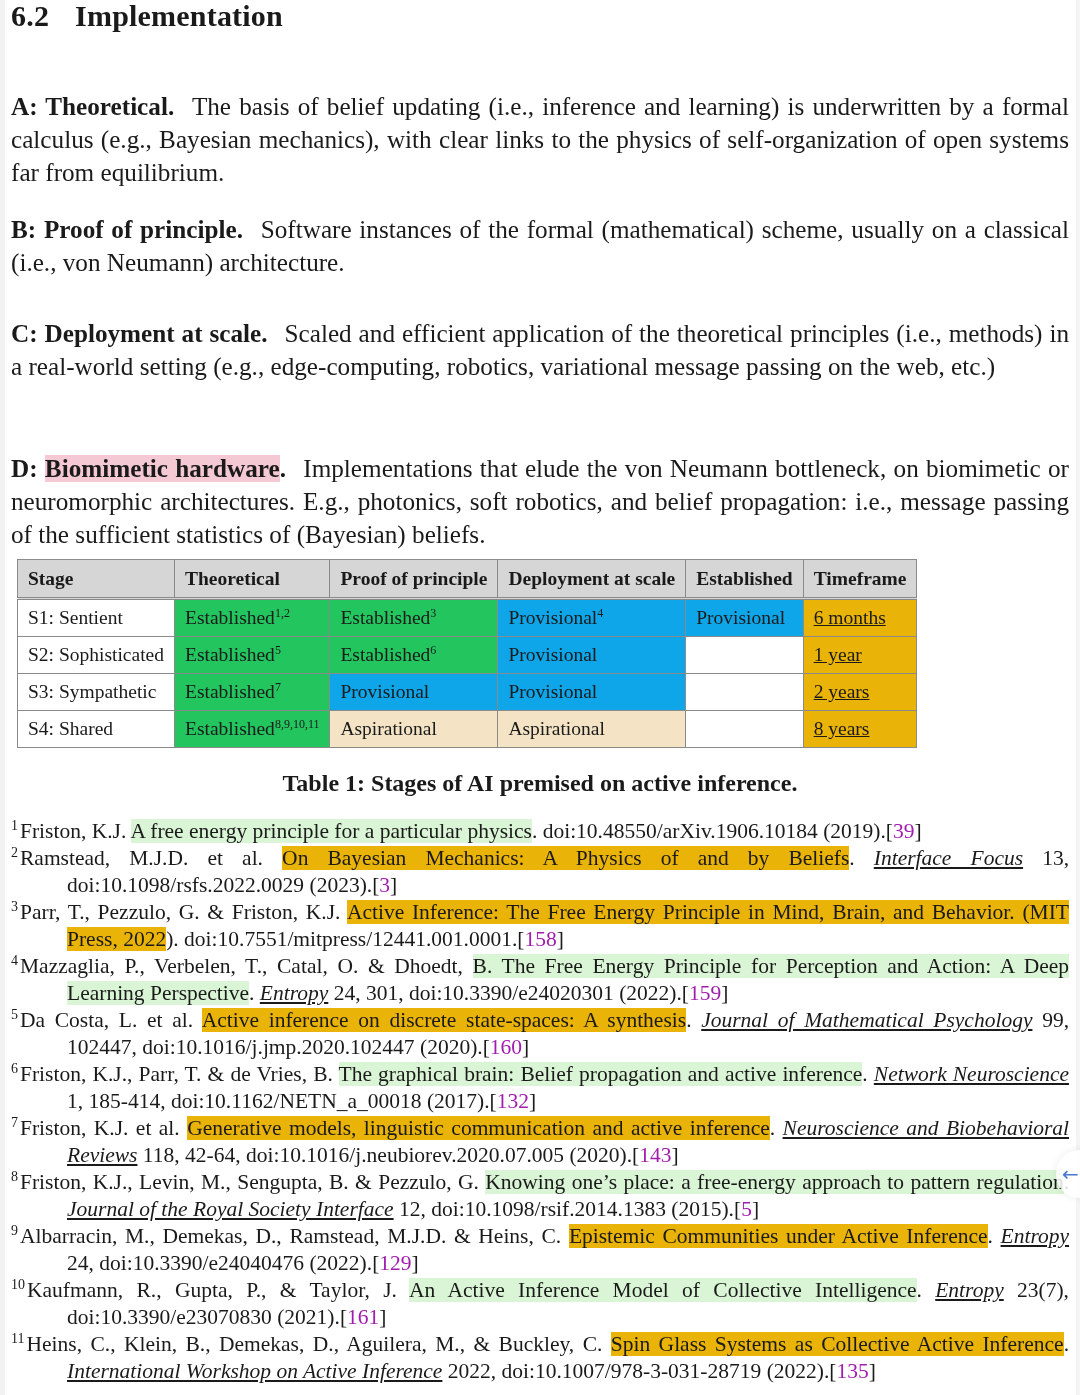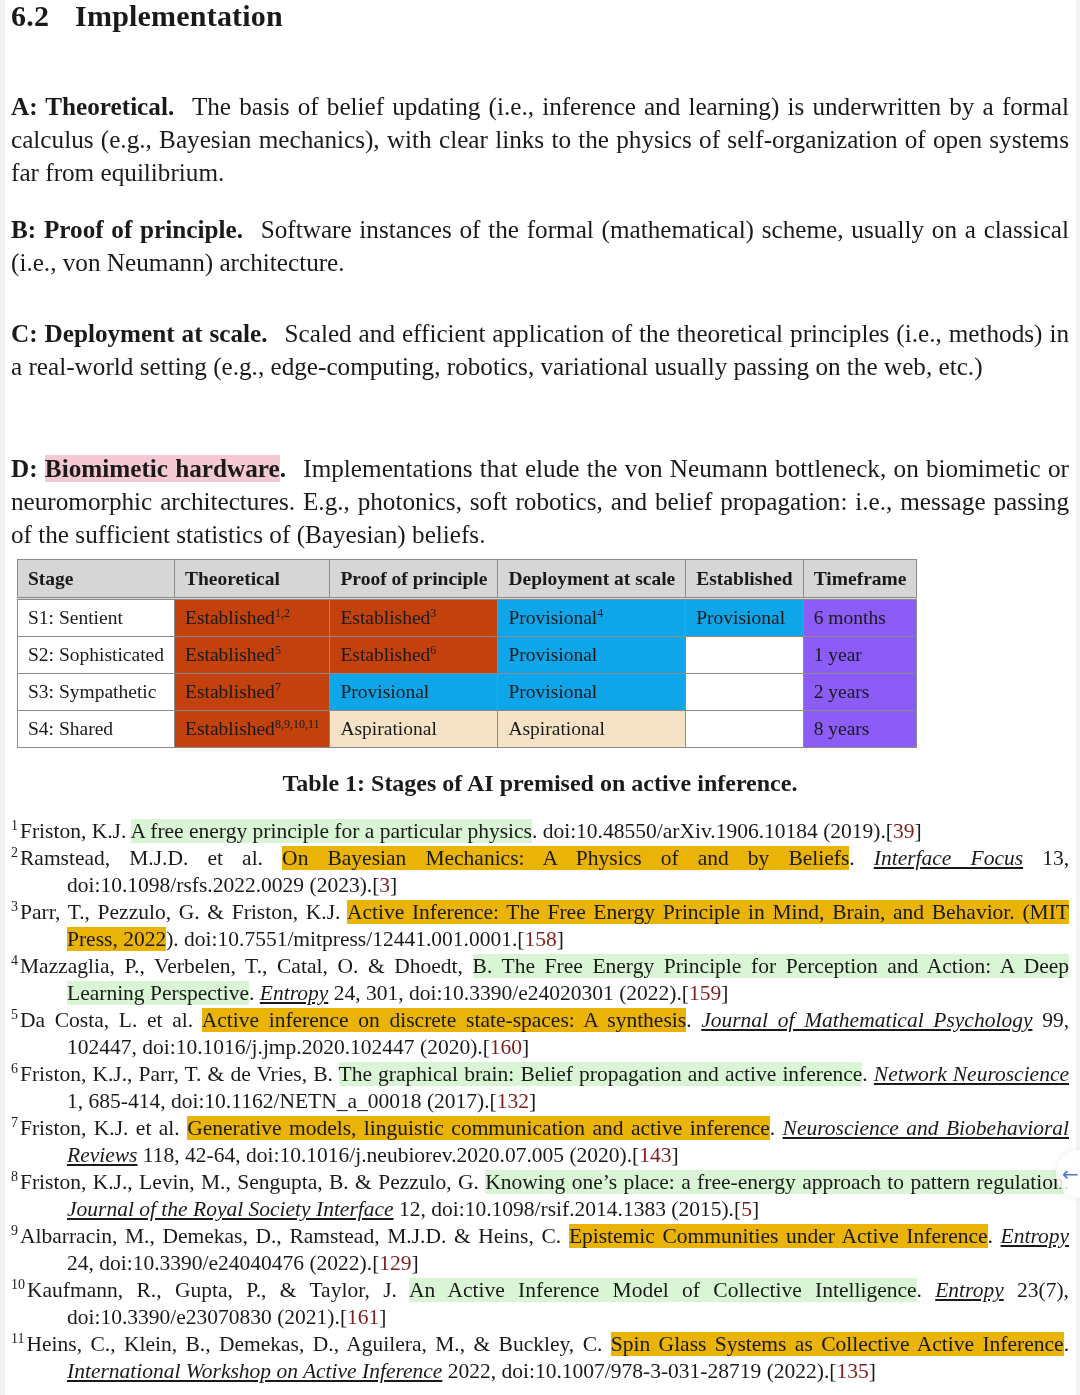--- a/index.html
+++ b/index.html
@@ -29,33 +29,33 @@
 
     table.stages {
       position: absolute; left: 6px; top: 559px; width: 866px;
       border-collapse: collapse; font-size: 19.5px;
     }
     table.stages th, table.stages td {
       border: 1.3px solid #8a8a8a; padding: 0 10px; height: 36px; text-align: left; white-space: nowrap;
     }
     table.stages thead th { background: #d6d6d6; font-weight: bold; height: 37px; border-bottom: 3px double #8a8a8a; }
     table.stages td.stage { font-weight: normal; background: #ffffff; }
-    table.stages td.established { background: #c2410c; }
+    table.stages td.established { background: #22c55e; }
     table.stages td.provisional { background: #0ea5e9; }
     table.stages td.aspirational { background: #f4e4c5; }
     table.stages td.empty { background: #ffffff; }
-    table.stages td.timeframe { background: #8b5cf6; }
+    table.stages td.timeframe { background: #eab308; text-decoration: underline; }
     sup { font-size: 12px; vertical-align: 7px; line-height: 0; }
 
     .caption { position: absolute; left: 0; top: 770px; width: 1080px; text-align: center; font-size: 24px; font-weight: bold; }
 
     .refs { position: absolute; left: 0; top: 818px; width: 1058px; font-size: 21.5px; line-height: 27px; }
     .ref { position: relative; padding-left: 56px; text-indent: -56px; text-align: justify; }
     .ref .rnum { font-size: 14px; vertical-align: 8px; line-height: 0; margin-right: 2px; }
-    .ref .cite { color: #7f1d1d; }
+    .ref .cite { color: #a21caf; }
     .ref i { font-style: italic; text-decoration: underline; }
 
     .fab {
       position: absolute; right: -24px; top: 1150px; width: 48px; height: 48px; border-radius: 50%;
       background: rgba(255,255,255,0.85); box-shadow: 0 0 8px rgba(0,0,0,0.08);
       display: flex; align-items: center; justify-content: flex-start;
     }
     .fab span { color: #4a78d0; font-size: 20px; margin-left: 6px; font-family: "DejaVu Sans", sans-serif; }
   </style>
 </head>
@@ -72,21 +72,21 @@
   <p class="para" id="pA">
     <span class="lead">A: Theoretical.</span>
     <span>The basis of belief updating (i.e., inference and learning) is underwritten by a formal calculus (e.g., Bayesian mechanics), with clear links to the physics of self-organization of open systems far from equilibrium.</span>
   </p>
   <p class="para" id="pB">
     <span class="lead">B: Proof of principle.</span>
     <span>Software instances of the formal (mathematical) scheme, usually on a classical (i.e., von Neumann) architecture.</span>
   </p>
   <p class="para" id="pC">
     <span class="lead">C: Deployment at scale.</span>
-    <span>Scaled and efficient application of the theoretical principles (i.e., methods) in a real-world setting (e.g., edge-computing, robotics, variational usually passing on the web, etc.)</span>
+    <span>Scaled and efficient application of the theoretical principles (i.e., methods) in a real-world setting (e.g., edge-computing, robotics, variational message passing on the web, etc.)</span>
   </p>
   <p class="para" id="pD">
     <span class="lead"><span>D: </span><span class="hl-pink">Biomimetic hardware</span><span>.</span></span>
     <span>Implementations that elude the von Neumann bottleneck, on biomimetic or neuromorphic architectures. E.g., photonics, soft robotics, and belief propagation: i.e., message passing of the sufficient statistics of (Bayesian) beliefs.</span>
   </p>
 
   <table class="stages">
     <thead>
       <tr>
         <th>Stage</th>
@@ -134,21 +134,21 @@
   </table>
 
   <div class="caption" style="left:-11px;">Table 1: Stages of AI premised on active inference.</div>
 
   <div class="refs" id="refs">
       <div class="ref"><span class="rnum">1</span><span>Friston, K.J.</span> <span class="hl-green">A free energy principle for a particular physics</span><span>. doi:10.48550/arXiv.1906.10184 (2019).</span>[<span class="cite">39</span>]</div>
       <div class="ref"><span class="rnum">2</span><span>Ramstead, M.J.D. et al.</span> <span class="hl-blue">On Bayesian Mechanics: A Physics of and by Beliefs</span>. <i>Interface Focus</i><span> 13, doi:10.1098/rsfs.2022.0029 (2023).</span>[<span class="cite">3</span>]</div>
       <div class="ref"><span class="rnum">3</span><span>Parr, T., Pezzulo, G. &amp; Friston, K.J.</span> <span class="hl-blue">Active Inference: The Free Energy Principle in Mind, Brain, and Behavior. (MIT Press, 2022</span><span>). doi:10.7551/mitpress/12441.001.0001.</span>[<span class="cite">158</span>]</div>
       <div class="ref"><span class="rnum">4</span><span>Mazzaglia, P., Verbelen, T., Catal, O. &amp; Dhoedt,</span> <span class="hl-green">B. The Free Energy Principle for Perception and Action: A Deep Learning Perspective</span>. <i>Entropy</i><span> 24, 301, doi:10.3390/e24020301 (2022).</span>[<span class="cite">159</span>]</div>
       <div class="ref"><span class="rnum">5</span><span>Da Costa, L. et al.</span> <span class="hl-blue">Active inference on discrete state-spaces: A synthesis</span>. <i>Journal of Mathematical Psychology</i><span> 99, 102447, doi:10.1016/j.jmp.2020.102447 (2020).</span>[<span class="cite">160</span>]</div>
-      <div class="ref"><span class="rnum">6</span><span>Friston, K.J., Parr, T. &amp; de Vries, B.</span> <span class="hl-green">The graphical brain: Belief propagation and active inference</span>. <i>Network Neuroscience</i><span> 1, 685-414, doi:10.1162/NETN_a_00018 (2017).</span>[<span class="cite">132</span>]</div>
+      <div class="ref"><span class="rnum">6</span><span>Friston, K.J., Parr, T. &amp; de Vries, B.</span> <span class="hl-green">The graphical brain: Belief propagation and active inference</span>. <i>Network Neuroscience</i><span> 1, 185-414, doi:10.1162/NETN_a_00018 (2017).</span>[<span class="cite">132</span>]</div>
       <div class="ref"><span class="rnum">7</span><span>Friston, K.J. et al.</span> <span class="hl-blue">Generative models, linguistic communication and active inference</span>. <i>Neuroscience and Biobehavioral Reviews</i><span> 118, 42-64, doi:10.1016/j.neubiorev.2020.07.005 (2020).</span>[<span class="cite">143</span>]</div>
       <div class="ref"><span class="rnum">8</span><span>Friston, K.J., Levin, M., Sengupta, B. &amp; Pezzulo, G.</span> <span class="hl-green">Knowing one’s place: a free-energy approach to pattern regulation</span>. <i>Journal of the Royal Society Interface</i><span> 12, doi:10.1098/rsif.2014.1383 (2015).</span>[<span class="cite">5</span>]</div>
       <div class="ref"><span class="rnum">9</span><span>Albarracin, M., Demekas, D., Ramstead, M.J.D. &amp; Heins, C.</span> <span class="hl-blue">Epistemic Communities under Active Inference</span>. <i>Entropy</i><span> 24, doi:10.3390/e24040476 (2022).</span>[<span class="cite">129</span>]</div>
       <div class="ref"><span class="rnum">10</span><span>Kaufmann, R., Gupta, P., &amp; Taylor, J.</span> <span class="hl-green">An Active Inference Model of Collective Intelligence</span>. <i>Entropy</i><span> 23(7), doi:10.3390/e23070830 (2021).</span>[<span class="cite">161</span>]</div>
       <div class="ref"><span class="rnum">11</span><span>Heins, C., Klein, B., Demekas, D., Aguilera, M., &amp; Buckley, C.</span> <span class="hl-blue">Spin Glass Systems as Collective Active Inference</span>. <i>International Workshop on Active Inference</i><span> 2022, doi:10.1007/978-3-031-28719 (2022).</span>[<span class="cite">135</span>]</div>
     </div>
 </div>
 
 <div class="fab">
   <span>←</span>

